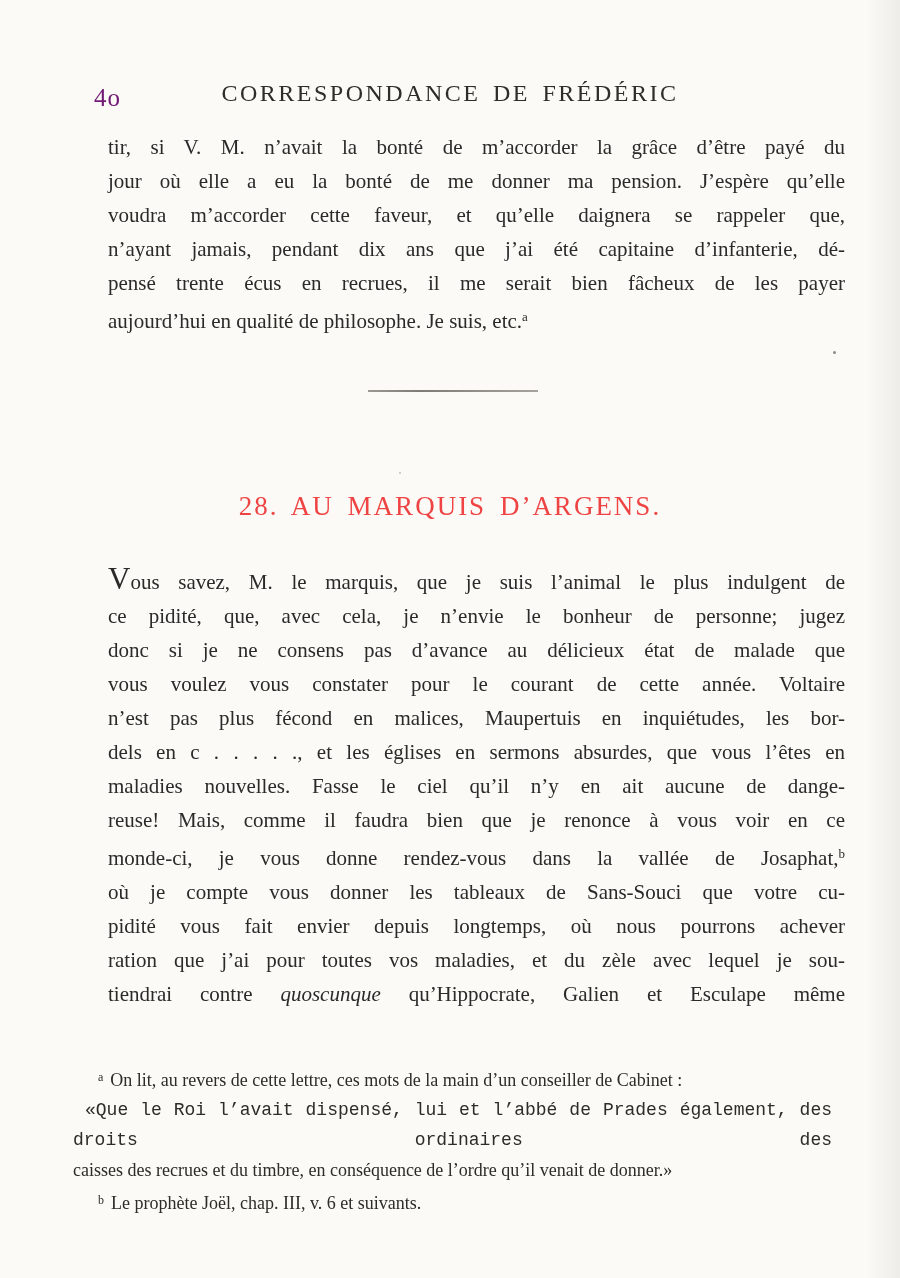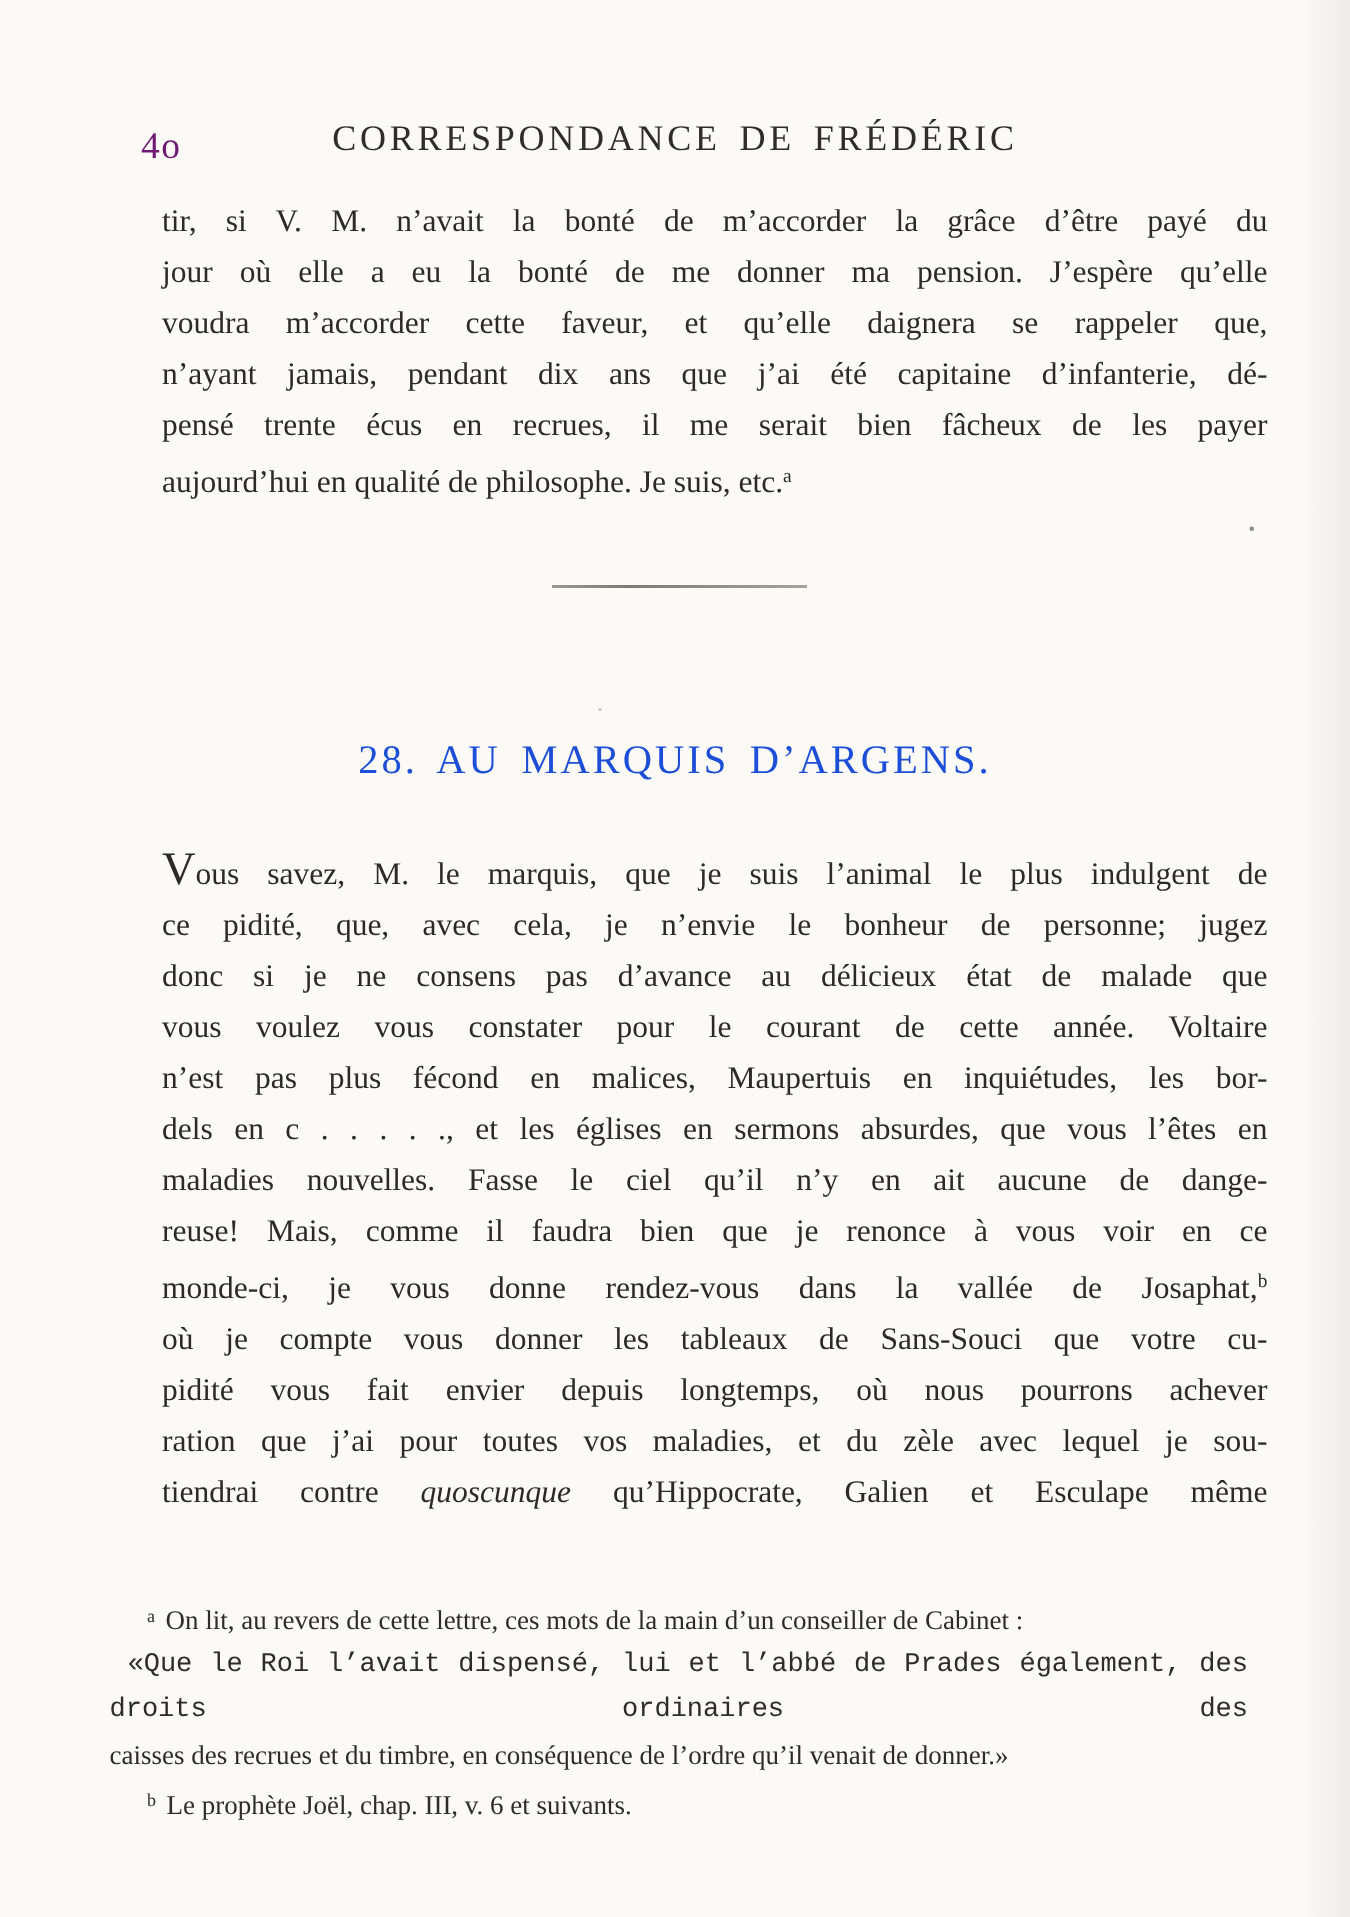--- a/index.html
+++ b/index.html
@@ -43,21 +43,21 @@
     font-size: 13px; vertical-align: 7px; letter-spacing: 0;
   }
   .divider {
     position: absolute; top: 390px; left: 368px; width: 170px; height: 1.5px;
     background: linear-gradient(to right, #9b9892, #7e7b75 30%, #a6a39c);
   }
   .heading {
     position: absolute; top: 491px; left: 0; width: 900px;
     text-align: center;
     font-size: 27px; letter-spacing: 2px; word-spacing: 5px;
-    color: #1d4ed8;
+    color: #ef4444;
   }
   .fnotes {
     position: absolute; top: 1062px; left: 73px; width: 759px;
     font-size: 18px; line-height: 30px; color: #2d2c29;
   }
   .fline { text-align: justify; text-align-last: left; }
   .fline.just { text-align-last: justify; font-family: Liberation Mono, monospace; }
   .fline.indent1 { text-indent: 25px; }
   .fline.indent2 { text-indent: 12px; }
   .fsup { font-size: 12px; vertical-align: 5px; margin-right: 7px; }

